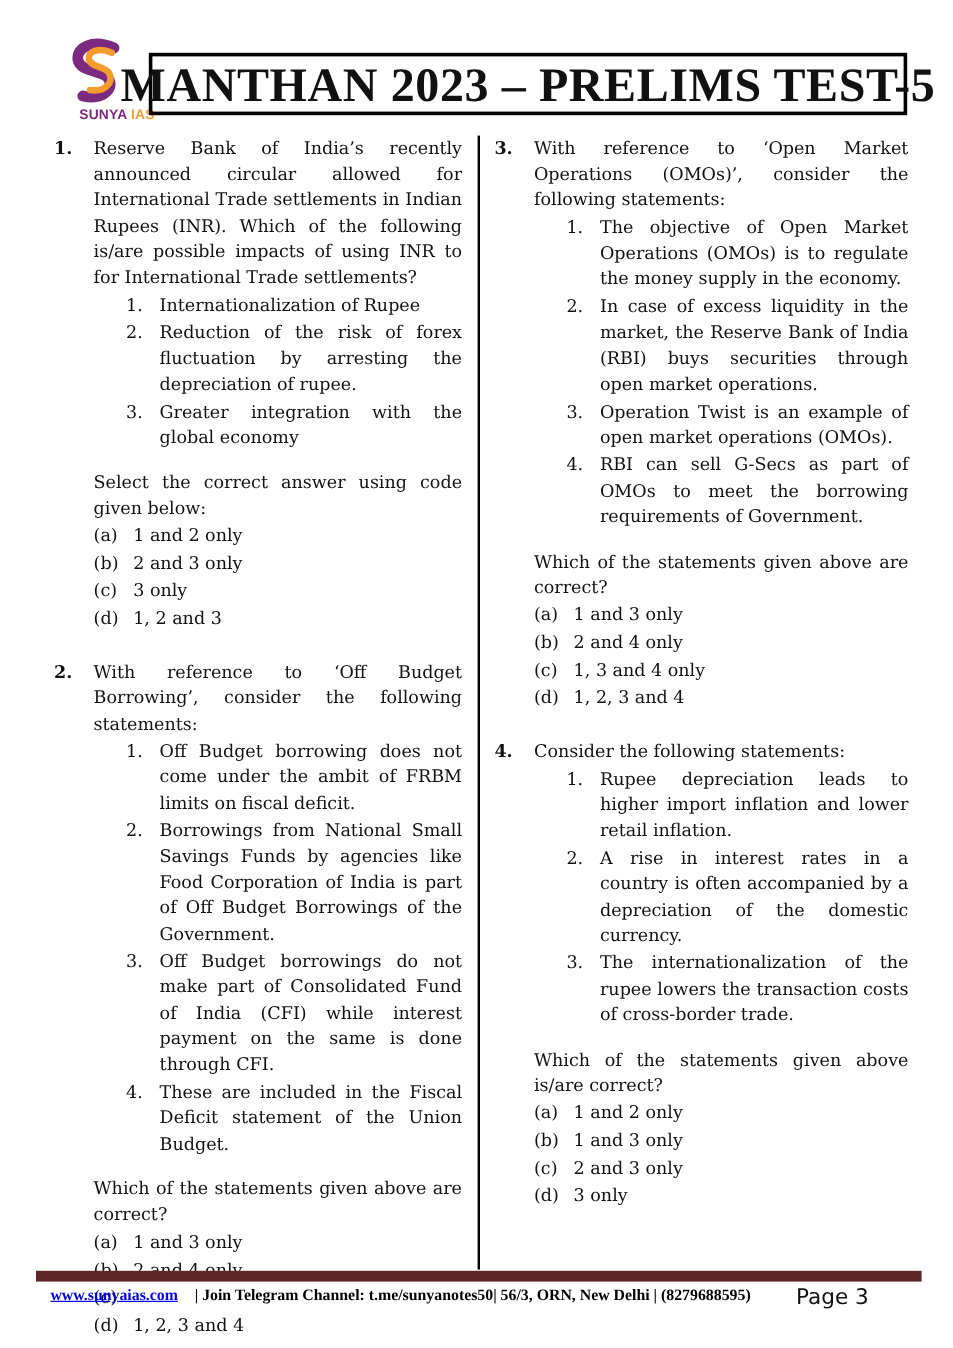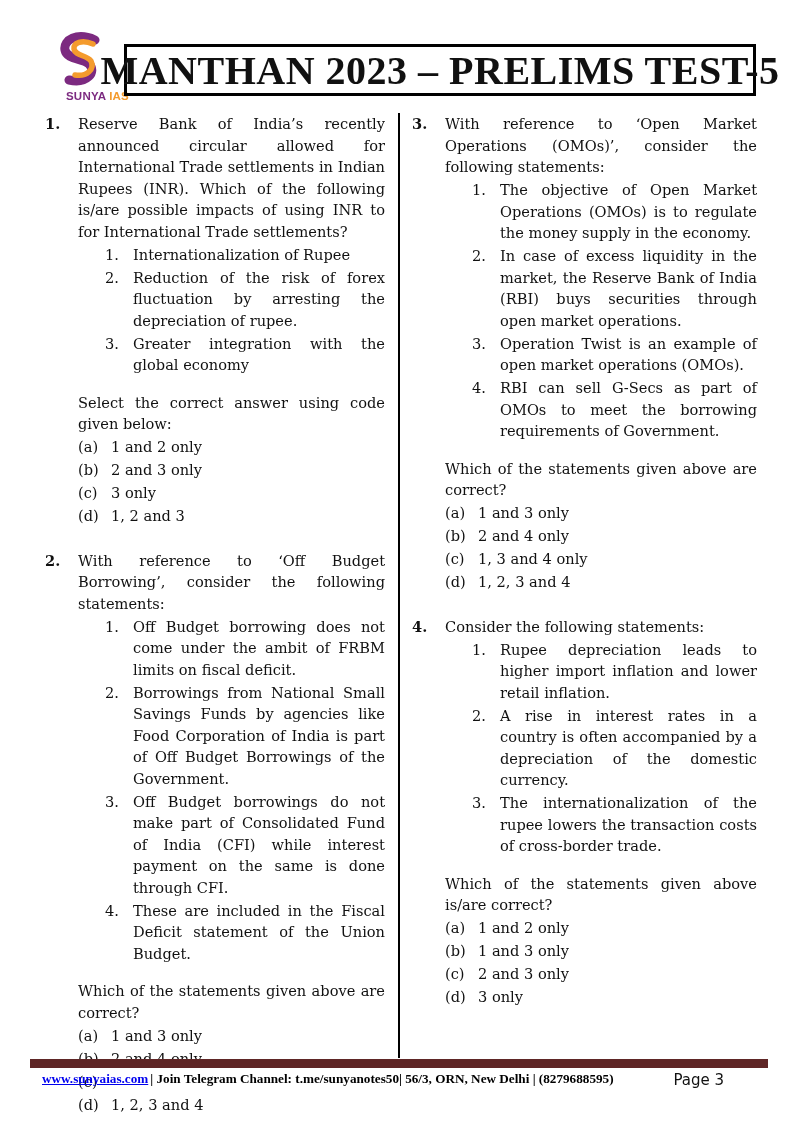--- a/index.html
+++ b/index.html
@@ -58,24 +58,24 @@
   }
   .footer {
     position: absolute; left: 42px; right: 38px; top: 1071px; height: 22px;
     font-size: 13.2px; font-weight: bold;
     font-family: "Liberation Serif", serif;
     display: flex; align-items: flex-start;
     white-space: nowrap;
     text-align: center;
   }
   .footer a { color: #0000ee; text-decoration: underline; }
-  .footer .info { color: #000000; margin-left: 2px; }
+  .footer .info { color: #000000; margin-left: 14px; }
   .footer .page {
     margin-left: auto; margin-right: 32px;
-    font-family: "DejaVu Sans", sans-serif; font-weight: normal; font-size: 15px;
+    font-family: "DejaVu Sans", sans-serif; font-weight: normal; font-size: 18px;
   }
 </style>
 </head>
 <body>
 
 <div class="header">
   <div class="logo">
     <span>
       <svg width="64" height="60" viewBox="0 0 64 60">
         <path d="M46 10 C28 2, 14 10, 16 20 C18 30, 34 28, 40 34 C48 42, 38 54, 20 50" fill="none" stroke="#7c2a80" stroke-width="9" stroke-linecap="round"></path>

